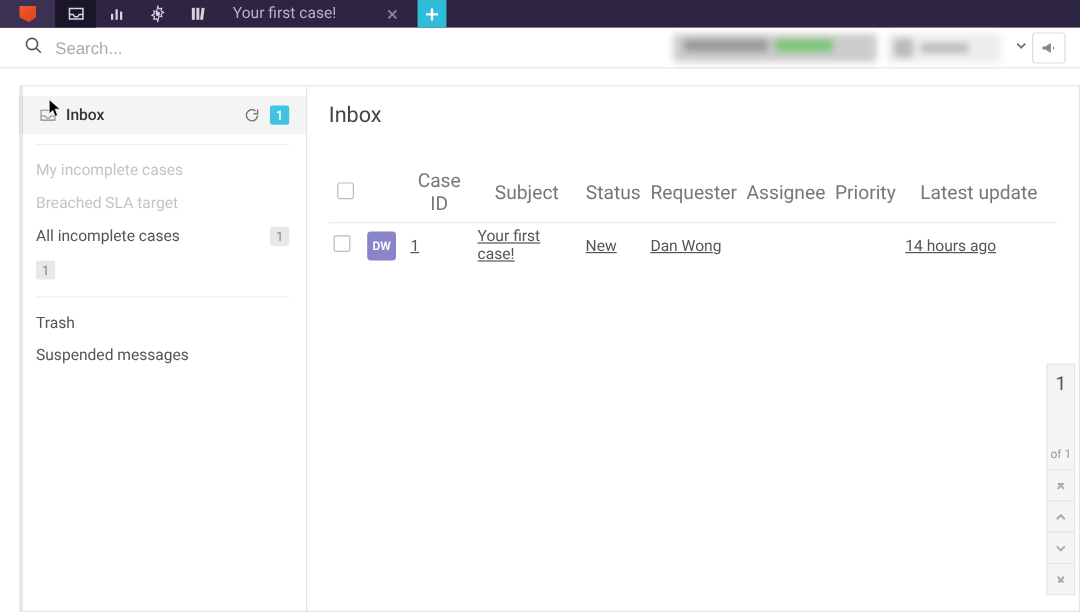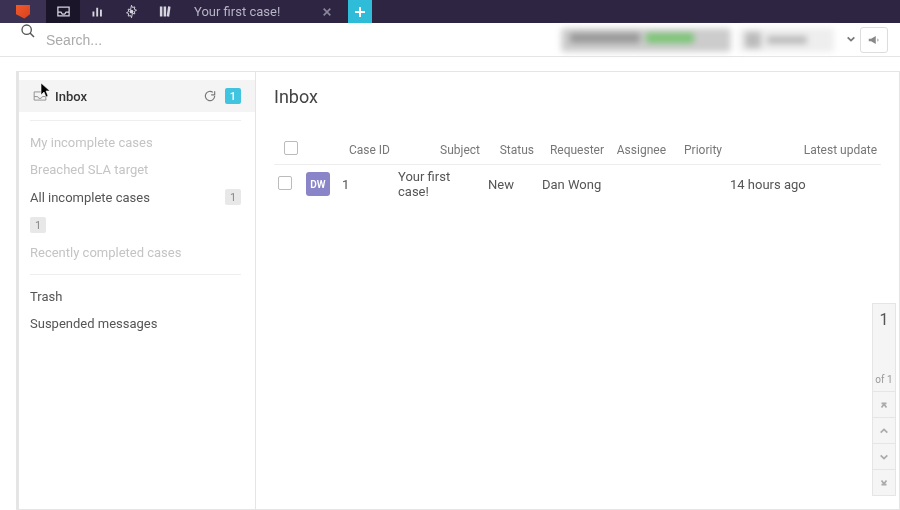--- a/index.html
+++ b/index.html
@@ -13,21 +13,21 @@
   .topbar-icon.active { background: #1a1528; }
   .topbar-icon svg { width: 15px; height: 15px; fill: #d8d4e0; }
   .tab-strip { display: flex; align-items: stretch; margin-left: 2px; }
   .tab { display: flex; align-items: center; padding: 0 10px; color: #b8b3c7; gap: 40px; }
   .tab-close { width: 14px; height: 14px; display: flex; align-items: center; justify-content: center; cursor: pointer; }
   .tab-close svg { width: 10px; height: 10px; stroke: #8b869c; stroke-width: 2; fill: none; }
   .tab-add { width: 24px; background: #2fbcd8; display: flex; align-items: center; justify-content: center; cursor: pointer; margin-left: 4px; }
   .tab-add svg { width: 12px; height: 12px; stroke: #fff; stroke-width: 2; fill: none; }
   
   
-  .searchrow { height: 34px; border-bottom: 1px solid #e5e5e5; display: flex; padding-left: 20px; }
+  .searchrow { height: 34px; border-bottom: 1px solid #e5e5e5; display: flex; align-items: center; padding-left: 20px; }
   .search-icon svg { width: 16px; height: 16px; stroke: #555; stroke-width: 2; fill: none; }
   .search-input { border: none; outline: none; font-size: 14px; margin-left: 10px; flex: 1; color: #333; }
   .search-input::placeholder { color: #aaa; }
   .right-controls { display: flex; align-items: center; margin-right: 12px; gap: 8px; }
   .blur-pill { height: 24px; border-radius: 3px; filter: blur(3px); }
   .blur1 { width: 170px; background: #ccc; border: 1px solid #ddd; }
   .blur1-inner { display:flex; gap:6px; padding:4px 8px; }
   .blur-seg { height: 10px; border-radius: 2px; }
   .seg-a { width: 70px; background: #999; }
   .seg-b { width: 48px; background: #7cc576; }
@@ -55,22 +55,22 @@
   .sb-badge.grey { background: #e8e8e8; color: #888; }
   .sb-divider { border: none; border-top: 1px solid #eee; margin: 8px 0; }
   .sb-muted { color: #c4c4c4; }
   .sb-normal { color: #555; }
   .sb-label { flex: 1; }
   
   .content { flex: 1; border: 1px solid #e5e5e5; border-left: none; padding: 14px 18px; background:#fff; }
   .content h1 { font-size: 18px; font-weight: 400; color: #444; margin-bottom: 28px; }
   
   table.cases { width: 100%; border-collapse: collapse; }
-  table.cases th { text-align: right; font-weight: 400; color: #777; font-size: 12px; padding: 6px 4px; border-bottom: 1px solid #eee; }
-  table.cases td { padding: 4px 4px; color: #555; font-size: 13px; vertical-align: middle; }
+  table.cases th { text-align: center; font-weight: 400; color: #777; font-size: 16px; padding: 6px 4px; border-bottom: 1px solid #eee; }
+  table.cases td { padding: 4px 4px; color: #555; font-size: 13px; vertical-align: middle; text-decoration: underline; }
   .chk { width: 14px; height: 14px; border: 1.5px solid #bbb; border-radius: 2px; display:inline-block; cursor:pointer; }
   .avatar { width: 24px; height: 24px; background: #8a85c9; color: #fff; font-size: 10px; font-weight: 600; display: inline-flex; align-items: center; justify-content: center; border-radius: 3px; }
   
   
   .pager { position: absolute; right: 4px; bottom: 14px; width: 24px; background: #f5f5f5; border: 1px solid #e5e5e5; display: flex; flex-direction: column; align-items: center; }
   .pager .pg-num { font-size: 16px; color: #555; padding: 6px 0 0 0; }
   .pager .pg-total { font-size: 10px; color: #999; padding-bottom: 6px; margin-top: 45px; }
   .pager .pg-btn { width: 100%; height: 26px; border-top: 1px solid #e5e5e5; display: flex; align-items: center; justify-content: center; cursor: pointer; }
   .pager .pg-btn svg { width: 10px; height: 10px; stroke: #aaa; stroke-width: 2; fill: none; }
   
@@ -181,23 +181,20 @@
       </div>
       <div class="sb-row sb-muted">
         <span class="sb-label">Breached SLA target</span>
       </div>
       <div class="sb-row sb-normal">
         <span class="sb-label">All incomplete cases</span>
         <span class="sb-badge grey">1</span>
       </div>
       <div class="sb-row sb-normal">
         <span class="sb-badge grey">1</span>
-      </div>
-      <div class="sb-row sb-muted">
-        <span class="sb-label">Recently completed cases</span>
       </div>
       <hr class="sb-divider">
       <div class="sb-row sb-normal">
         <span class="sb-label">Trash</span>
       </div>
       <div class="sb-row sb-normal">
         <span class="sb-label">Suspended messages</span>
       </div>
     </div>
   </div>

